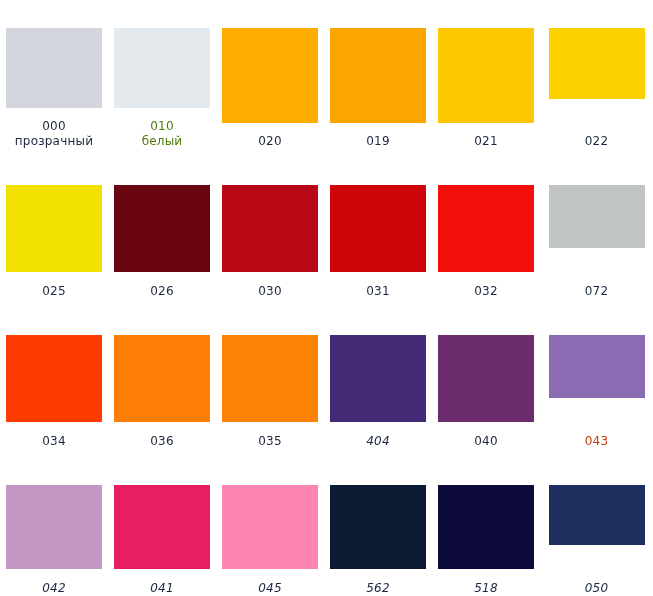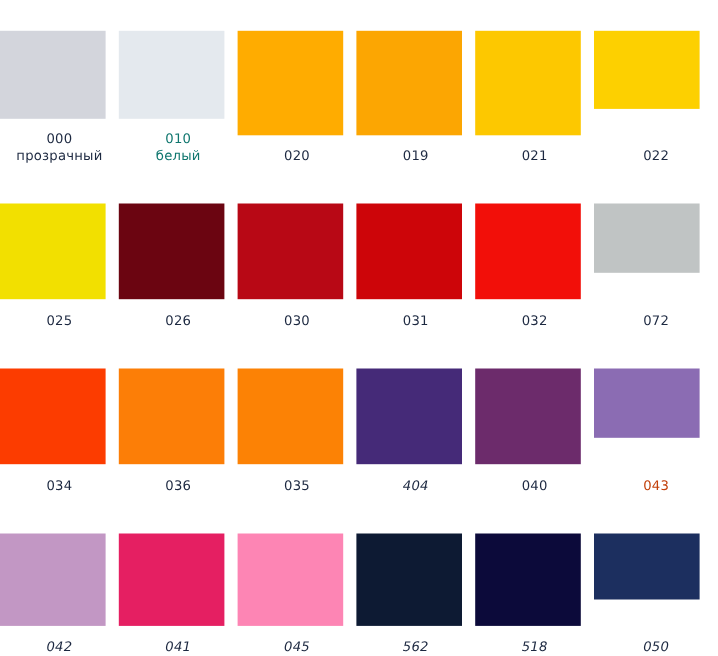--- a/index.html
+++ b/index.html
@@ -25,21 +25,21 @@
   }
   .swatch-row.row-0 { height: 149px; }
   .swatch-row.row-1 { height: 150px; }
   .swatch-row.row-2 { height: 150px; }
   .swatch-row.row-3 { height: 147px; font-style: italic; }
 
   .swatch-cell {
     width: 108px;
     display: flex;
     flex-direction: column;
-    align-items: flex-start;
+    align-items: center;
     box-sizing: border-box;
     margin-top: 28px;
   }
   .swatch-cell:last-child {
     width: 113px;
     gap: 24px;
   }
 
   .swatch-chip {
     width: 96px;
@@ -88,21 +88,21 @@
     <div class="swatch-row row-0">
       <div class="swatch-cell">
         <div class="swatch-chip" title="#d3d5dc" style="background: rgb(211, 213, 220);"></div>
         <div class="swatch-label" style="color: rgb(28, 40, 64);">
           <span class="swatch-code">000</span>
           <span class="swatch-name">прозрачный</span>
         </div>
       </div>
       <div class="swatch-cell">
         <div class="swatch-chip" title="#e4e9ee" style="background: rgb(228, 233, 238);"></div>
-        <div class="swatch-label" style="color: #0f766e;">
+        <div class="swatch-label" style="color: #4d7c0f;">
           <span class="swatch-code">010</span>
           <span class="swatch-name">белый</span>
         </div>
       </div>
       <div class="swatch-cell">
         <div class="swatch-chip" title="#ffac00" style="background: rgb(255, 172, 0);"></div>
         <div class="swatch-label" style="color: rgb(28, 40, 64);">
           <span class="swatch-code">020</span>
         </div>
       </div>

